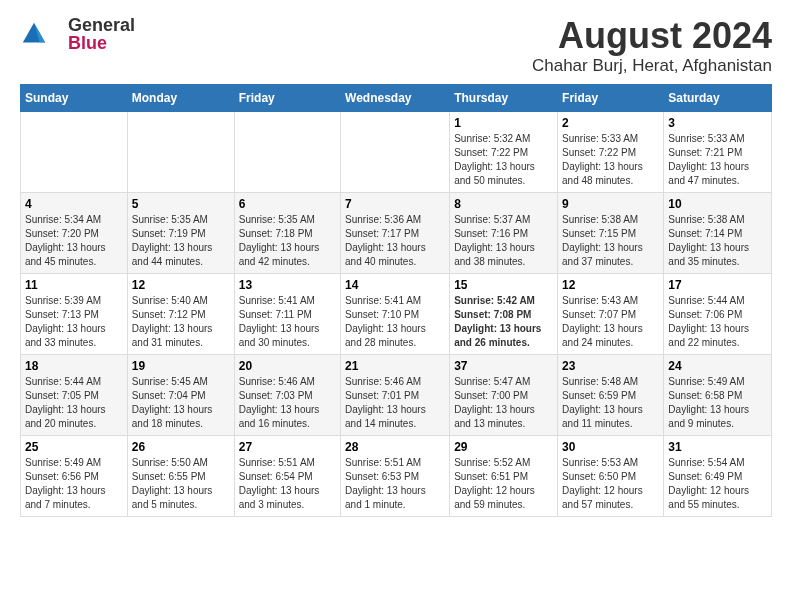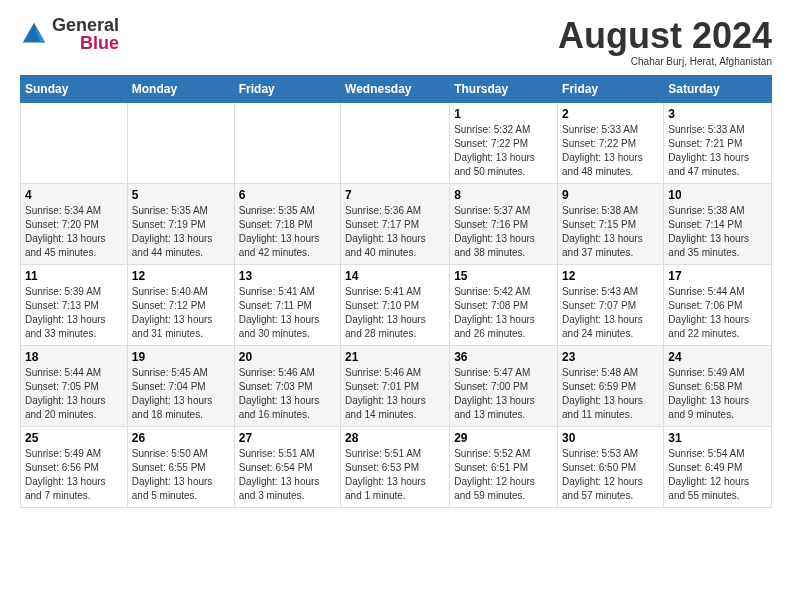--- a/index.html
+++ b/index.html
@@ -12,22 +12,21 @@
     }
     .header-area {
       display: flex;
       align-items: flex-start;
       justify-content: space-between;
       margin-bottom: 8px;
     }
     .logo {
       display: flex;
       align-items: center;
-      gap: 4px;
-      text-align: right;
+      gap: 20px;
     }
     .logo-text {
       display: flex;
       flex-direction: column;
       line-height: 1;
     }
     .logo-general {
       font-size: 18px;
       font-weight: bold;
       color: #333;
@@ -45,21 +44,21 @@
       text-align: right;
     }
     .main-title {
       font-size: 36px;
       font-weight: bold;
       color: #333;
       line-height: 1.1;
       margin-left: 35px;
     }
     .subtitle {
-      font-size: 10px;
+      font-size: 17px;
       color: #333;
     }
     .calendar-table {
       width: 100%;
       border-collapse: collapse;
       font-size: 11px;
     }
     .calendar-table thead tr {
       background-color: #2e75b6;
       color: #fff;
@@ -237,21 +236,21 @@
         </td>
         <td>
           <span class="day-number">14</span>
           <div class="day-info" style="white-space: pre-line;">Sunrise: 5:41 AM
 Sunset: 7:10 PM
 Daylight: 13 hours
 and 28 minutes.</div>
         </td>
         <td>
           <span class="day-number">15</span>
-          <div class="day-info" style="white-space: pre-line;">Sunrise: 5:42 AM
+          <div class="day-info" style="white-space: pre-line; font-weight: bold;">Sunrise: 5:42 AM
 Sunset: 7:08 PM
 Daylight: 13 hours
 and 26 minutes.</div>
         </td>
         <td>
           <span class="day-number">12</span>
           <div class="day-info" style="white-space: pre-line;">Sunrise: 5:43 AM
 Sunset: 7:07 PM
 Daylight: 13 hours
 and 24 minutes.</div>
@@ -287,21 +286,21 @@
 and 16 minutes.</div>
         </td>
         <td>
           <span class="day-number">21</span>
           <div class="day-info" style="white-space: pre-line;">Sunrise: 5:46 AM
 Sunset: 7:01 PM
 Daylight: 13 hours
 and 14 minutes.</div>
         </td>
         <td>
-          <span class="day-number">36</span>
+          <span class="day-number">37</span>
           <div class="day-info" style="white-space: pre-line;">Sunrise: 5:47 AM
 Sunset: 7:00 PM
 Daylight: 13 hours
 and 13 minutes.</div>
         </td>
         <td>
           <span class="day-number">23</span>
           <div class="day-info" style="white-space: pre-line;">Sunrise: 5:48 AM
 Sunset: 6:59 PM
 Daylight: 13 hours

